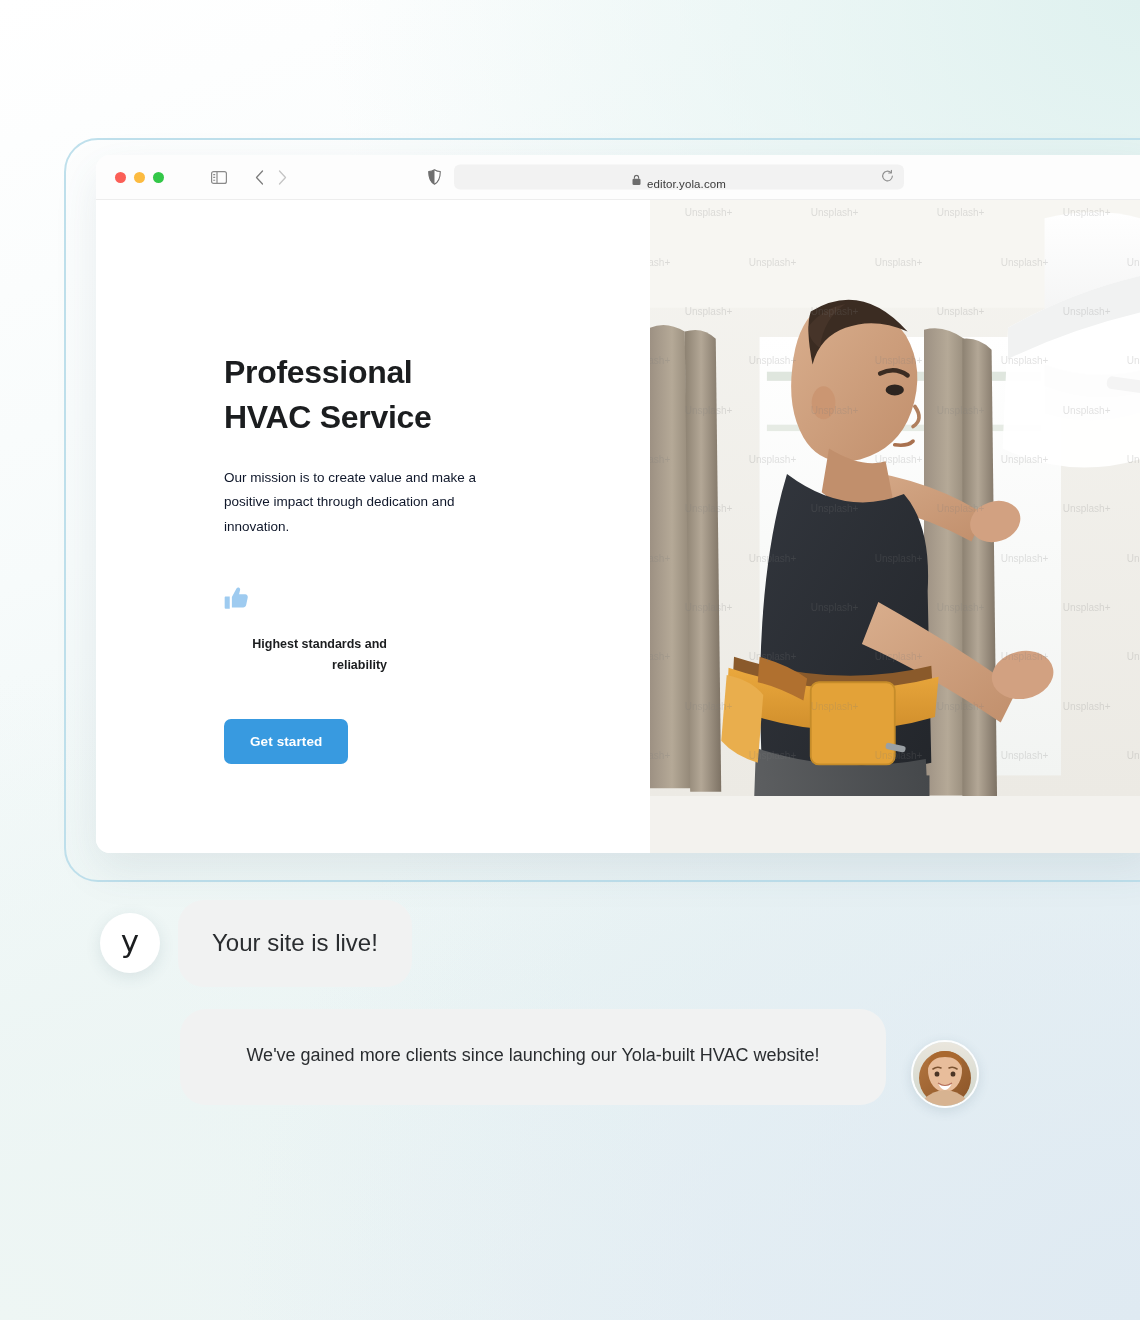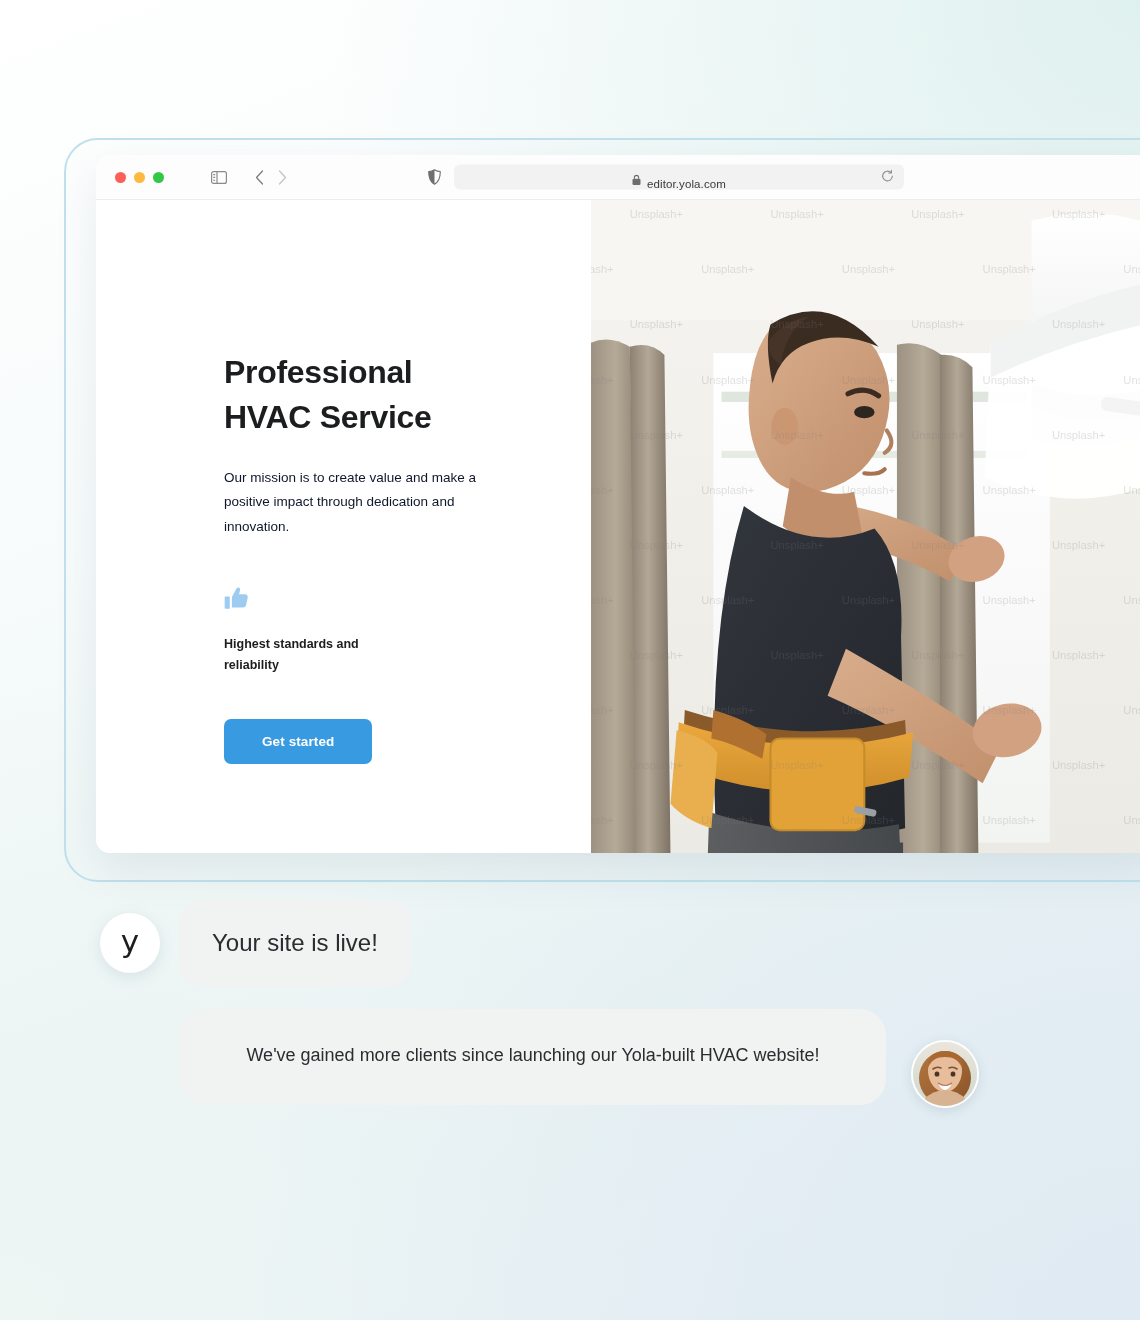--- a/index.html
+++ b/index.html
@@ -34,31 +34,31 @@
   #nav-back{margin-left:28px;}
   #nav-fwd{margin-left:14px;}
   #shield-icon{position:absolute;left:332px;top:50%;transform:translateY(-50%);}
   #urlbar{position:absolute;left:358px;top:50%;transform:translateY(-50%);
     width:450px;height:25px;background:#f2f2f2;border-radius:6px;
     display:flex;align-items:flex-end;justify-content:center;gap:6px;}
   #url-text{font-size:11.5px;color:#3a3a3a;letter-spacing:.1px;}
   #reload-icon{position:absolute;right:10px;top:50%;transform:translateY(-50%);color:#8d8d8d;}
   
   #site{display:flex;height:653px;}
-  #site-left{width:495px;background:#fff;position:relative;box-sizing:border-box;}
+  #site-left{width:554px;background:#fff;position:relative;box-sizing:border-box;}
   #hero-copy{position:absolute;left:128px;top:150px;width:290px;}
   #headline{font-size:32px;line-height:1.42;font-weight:700;color:#1b1d1f;
     letter-spacing:-.3px;margin:0;}
   #subcopy{margin:25px 0 0 0;font-size:13.5px;line-height:1.82;color:#0f172a;max-width:278px;}
   #features{display:flex;margin-top:44px;gap:0;}
-  .feature{width:163px;}
+  .feature{width:163px;text-align:right;}
   .feature-icon{color:#9ecbf0;height:28px;display:flex;align-items:flex-end;}
   .feature-label{margin-top:22px;font-size:12.5px;line-height:1.72;font-weight:700;color:#1b1d1f;}
   #cta{margin-top:42px;display:inline-block;background:#389ae0;color:#fff;
-    border:none;border-radius:7px;padding:15px 38px;font-size:13.5px;font-weight:700;
+    border:none;border-radius:7px;padding:15px 26px;font-size:13.5px;font-weight:700;
     font-family:inherit;cursor:pointer;letter-spacing:.1px;}
   
   #site-right{flex:1;position:relative;overflow:hidden;background:#f3f2ee;}
   #photo{position:absolute;inset:0;}
   
   #chat{position:absolute;left:0;top:900px;width:1140px;}
   #row1{display:flex;align-items:center;padding-left:100px;}
   #yola-avatar{width:60px;height:60px;border-radius:50%;background:#fff;
     box-shadow:0 4px 16px rgba(60,90,110,.12);display:flex;align-items:center;
     justify-content:center;flex:none;}

